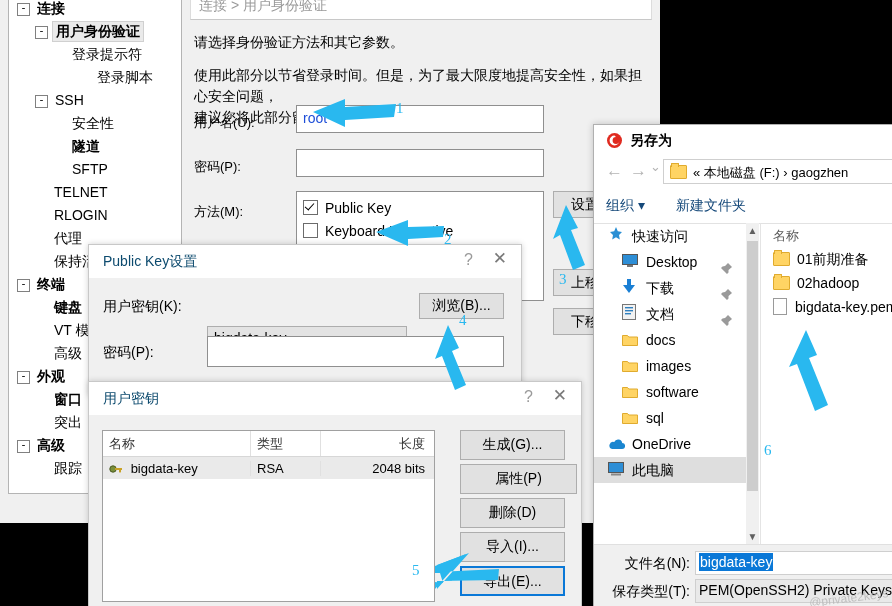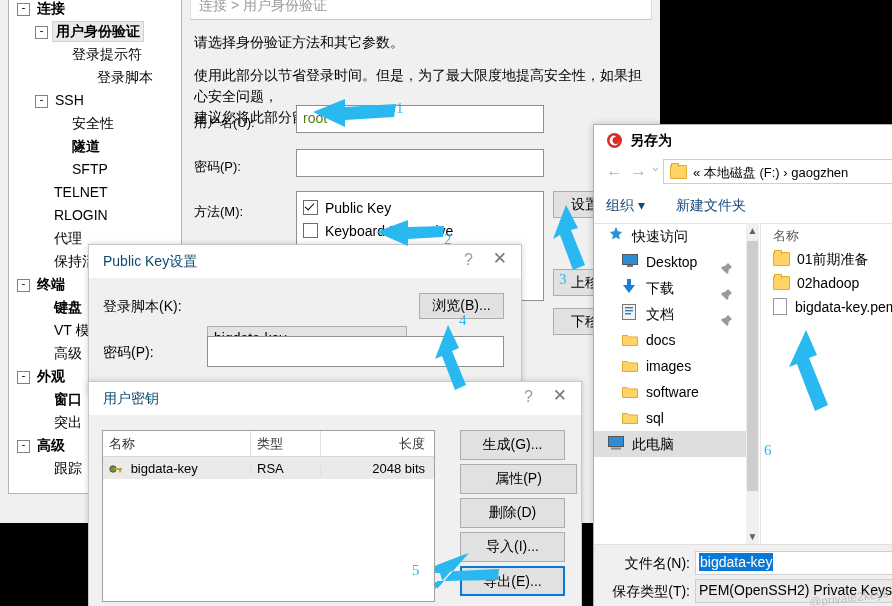--- a/index.html
+++ b/index.html
@@ -24,21 +24,21 @@
        font-size:10px;line-height:9px;text-align:center;vertical-align:middle;margin-right:4px;color:#000;
        font-family:"Liberation Mono",monospace;}
 
   
   #content{left:190px;top:-8px;width:462px;}
   #crumb{height:28px;background:#fff;border:1px solid #dcdcdc;border-bottom:1px solid #c8c8c8;
          color:#9a9a9a;font-size:14px;padding:4px 0 0 8px;box-sizing:border-box;}
   .ptext{font-size:14px;color:#000;line-height:21px;margin:10px 0 0 4px;}
   .frow{position:absolute;}
   .finput{border:1px solid #8f8f8f;background:#fff;height:28px;box-sizing:border-box;
-          padding:4px 6px;font-size:14px;font-family:"Liberation Sans",sans-serif;color:#4d7c0f;}
+          padding:4px 6px;font-size:14px;font-family:"Liberation Sans",sans-serif;color:#1d4ed8;}
   .cklist{border:1px solid #8f8f8f;background:#fff;box-sizing:border-box;padding:5px 6px;}
   .ckrow{height:23px;line-height:23px;font-size:14px;white-space:nowrap;}
   .ckbox{display:inline-block;width:13px;height:13px;border:1px solid #6b6b6b;background:#fff;
          vertical-align:-2px;margin-right:7px;position:relative;}
   .ckbox.on:after{content:"";position:absolute;left:3px;top:0px;width:4px;height:8px;
          border:solid #000;border-width:0 1.6px 1.6px 0;transform:rotate(42deg);}
   .wbtn{border:1px solid #adadad;background:#e1e1e1;font-size:14px;text-align:center;
         box-sizing:border-box;color:#000;font-family:"Liberation Sans",sans-serif;}
 
   
@@ -166,21 +166,21 @@
     <div class="frow wbtn" style="left:363px;top:316px;width:64px;height:27px;padding-top:4px;">下移</div>
   </div>
 </div>
 
 <div class="abs" id="pk-dialog">
   <div class="dlg-title">
     <div class="t">Public Key设置</div>
     <div class="q">?</div>
     <div class="x">✕</div>
   </div>
-  <div class="abs" style="left:14px;top:53px;font-size:14px;">登录脚本(K):</div>
+  <div class="abs" style="left:14px;top:53px;font-size:14px;">用户密钥(K):</div>
   <div class="abs combo" style="left:118px;top:48px;width:200px;">
     <span>bigdata-key</span>
     <span class="car">⌄</span>
   </div>
 
   <div class="abs wbtn" style="left:330px;top:48px;width:85px;height:26px;padding-top:3px;">浏览(B)...</div>
 
   <div class="abs" style="left:14px;top:99px;font-size:14px;">密码(P):</div>
   <div class="abs finput" style="left:118px;top:91px;width:297px;height:31px;"></div>
 </div>
@@ -278,20 +278,23 @@
             </svg></span><span>docs</span></div>
         <div class="navrow" style="padding-left: 28px;"><span class="ni"><svg width="16" height="13" viewBox="0 0 16 13">
               <path d="M0.5 2.5h5l1.3 1.5h8.7v8.5H0.5z" fill="#ffd464" stroke="#e0ab2e"></path>
             </svg></span><span>images</span></div>
         <div class="navrow" style="padding-left: 28px;"><span class="ni"><svg width="16" height="13" viewBox="0 0 16 13">
               <path d="M0.5 2.5h5l1.3 1.5h8.7v8.5H0.5z" fill="#ffd464" stroke="#e0ab2e"></path>
             </svg></span><span>software</span></div>
         <div class="navrow" style="padding-left: 28px;"><span class="ni"><svg width="16" height="13" viewBox="0 0 16 13">
               <path d="M0.5 2.5h5l1.3 1.5h8.7v8.5H0.5z" fill="#ffd464" stroke="#e0ab2e"></path>
             </svg></span><span>sql</span></div>
+        <div class="navrow"><span class="ni"><svg width="17" height="11" viewBox="0 0 17 11">
+              <path d="M4 10h10a3 3 0 0 0 .2-6A4.2 4.2 0 0 0 6.2 3 3.6 3.6 0 0 0 4 10z" fill="#1a86d0"></path>
+            </svg></span><span>OneDrive</span></div>
         <div class="navrow sel"><span class="ni"><svg width="16" height="14" viewBox="0 0 16 14">
               <rect x="0.5" y="0.5" width="15" height="10" fill="#2d8ed6" stroke="#555"></rect>
               <rect x="3" y="11.5" width="10" height="2" fill="#888"></rect>
             </svg></span><span>此电脑</span></div>
       </div>
 
     <div id="sa-scroll">
       <div class="up">▲</div>
       <div class="thumb"></div>
       <div class="dn">▼</div>

